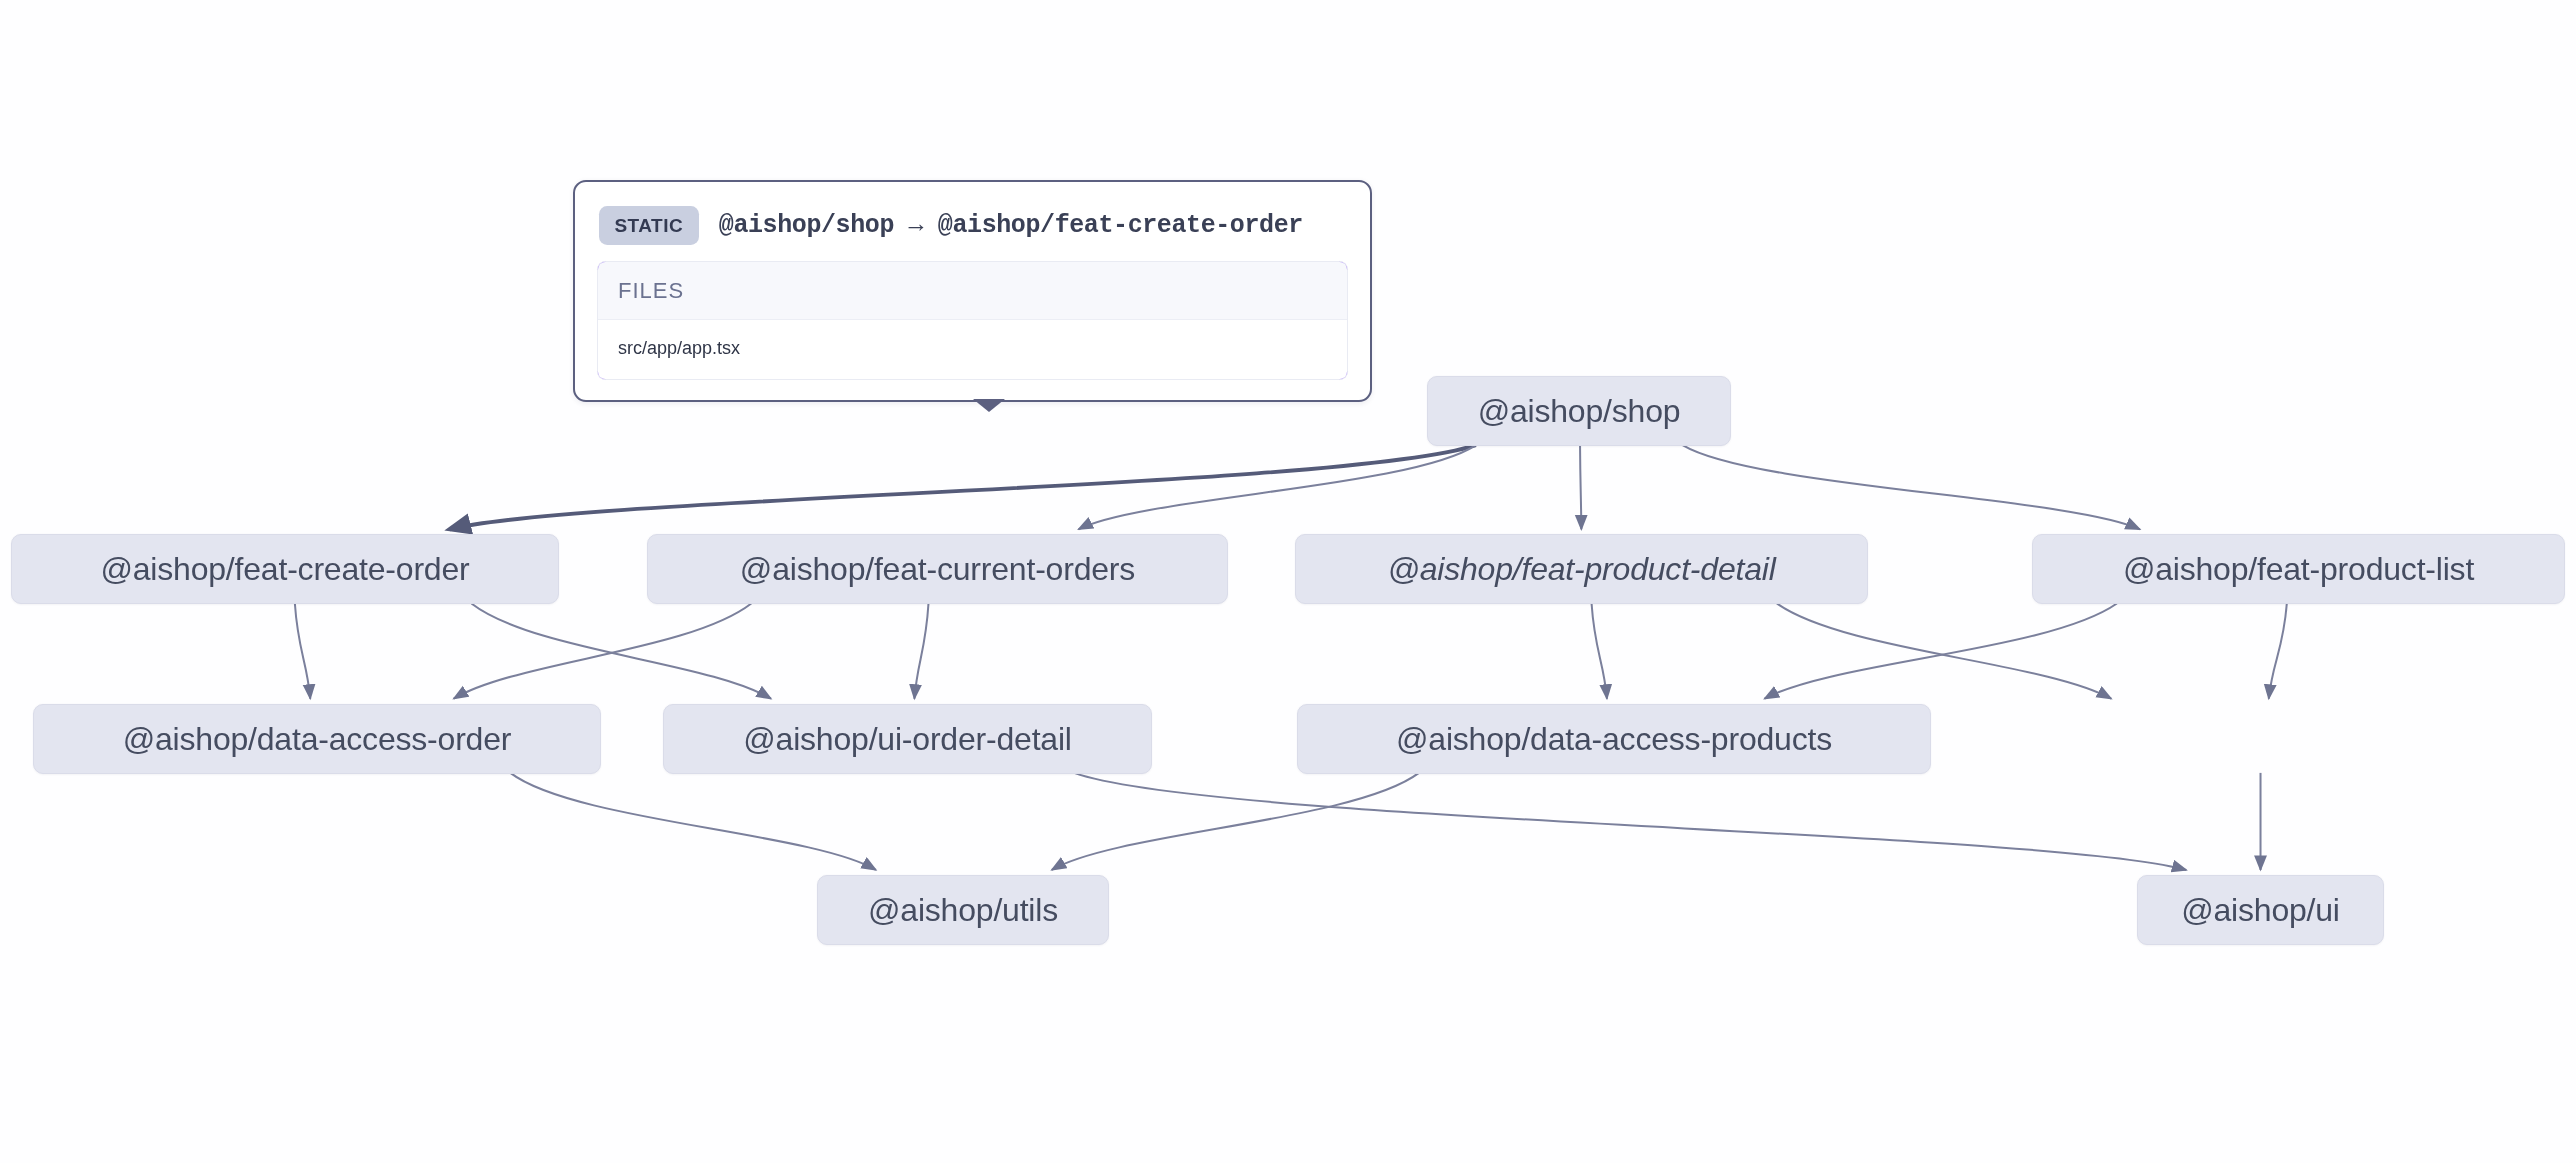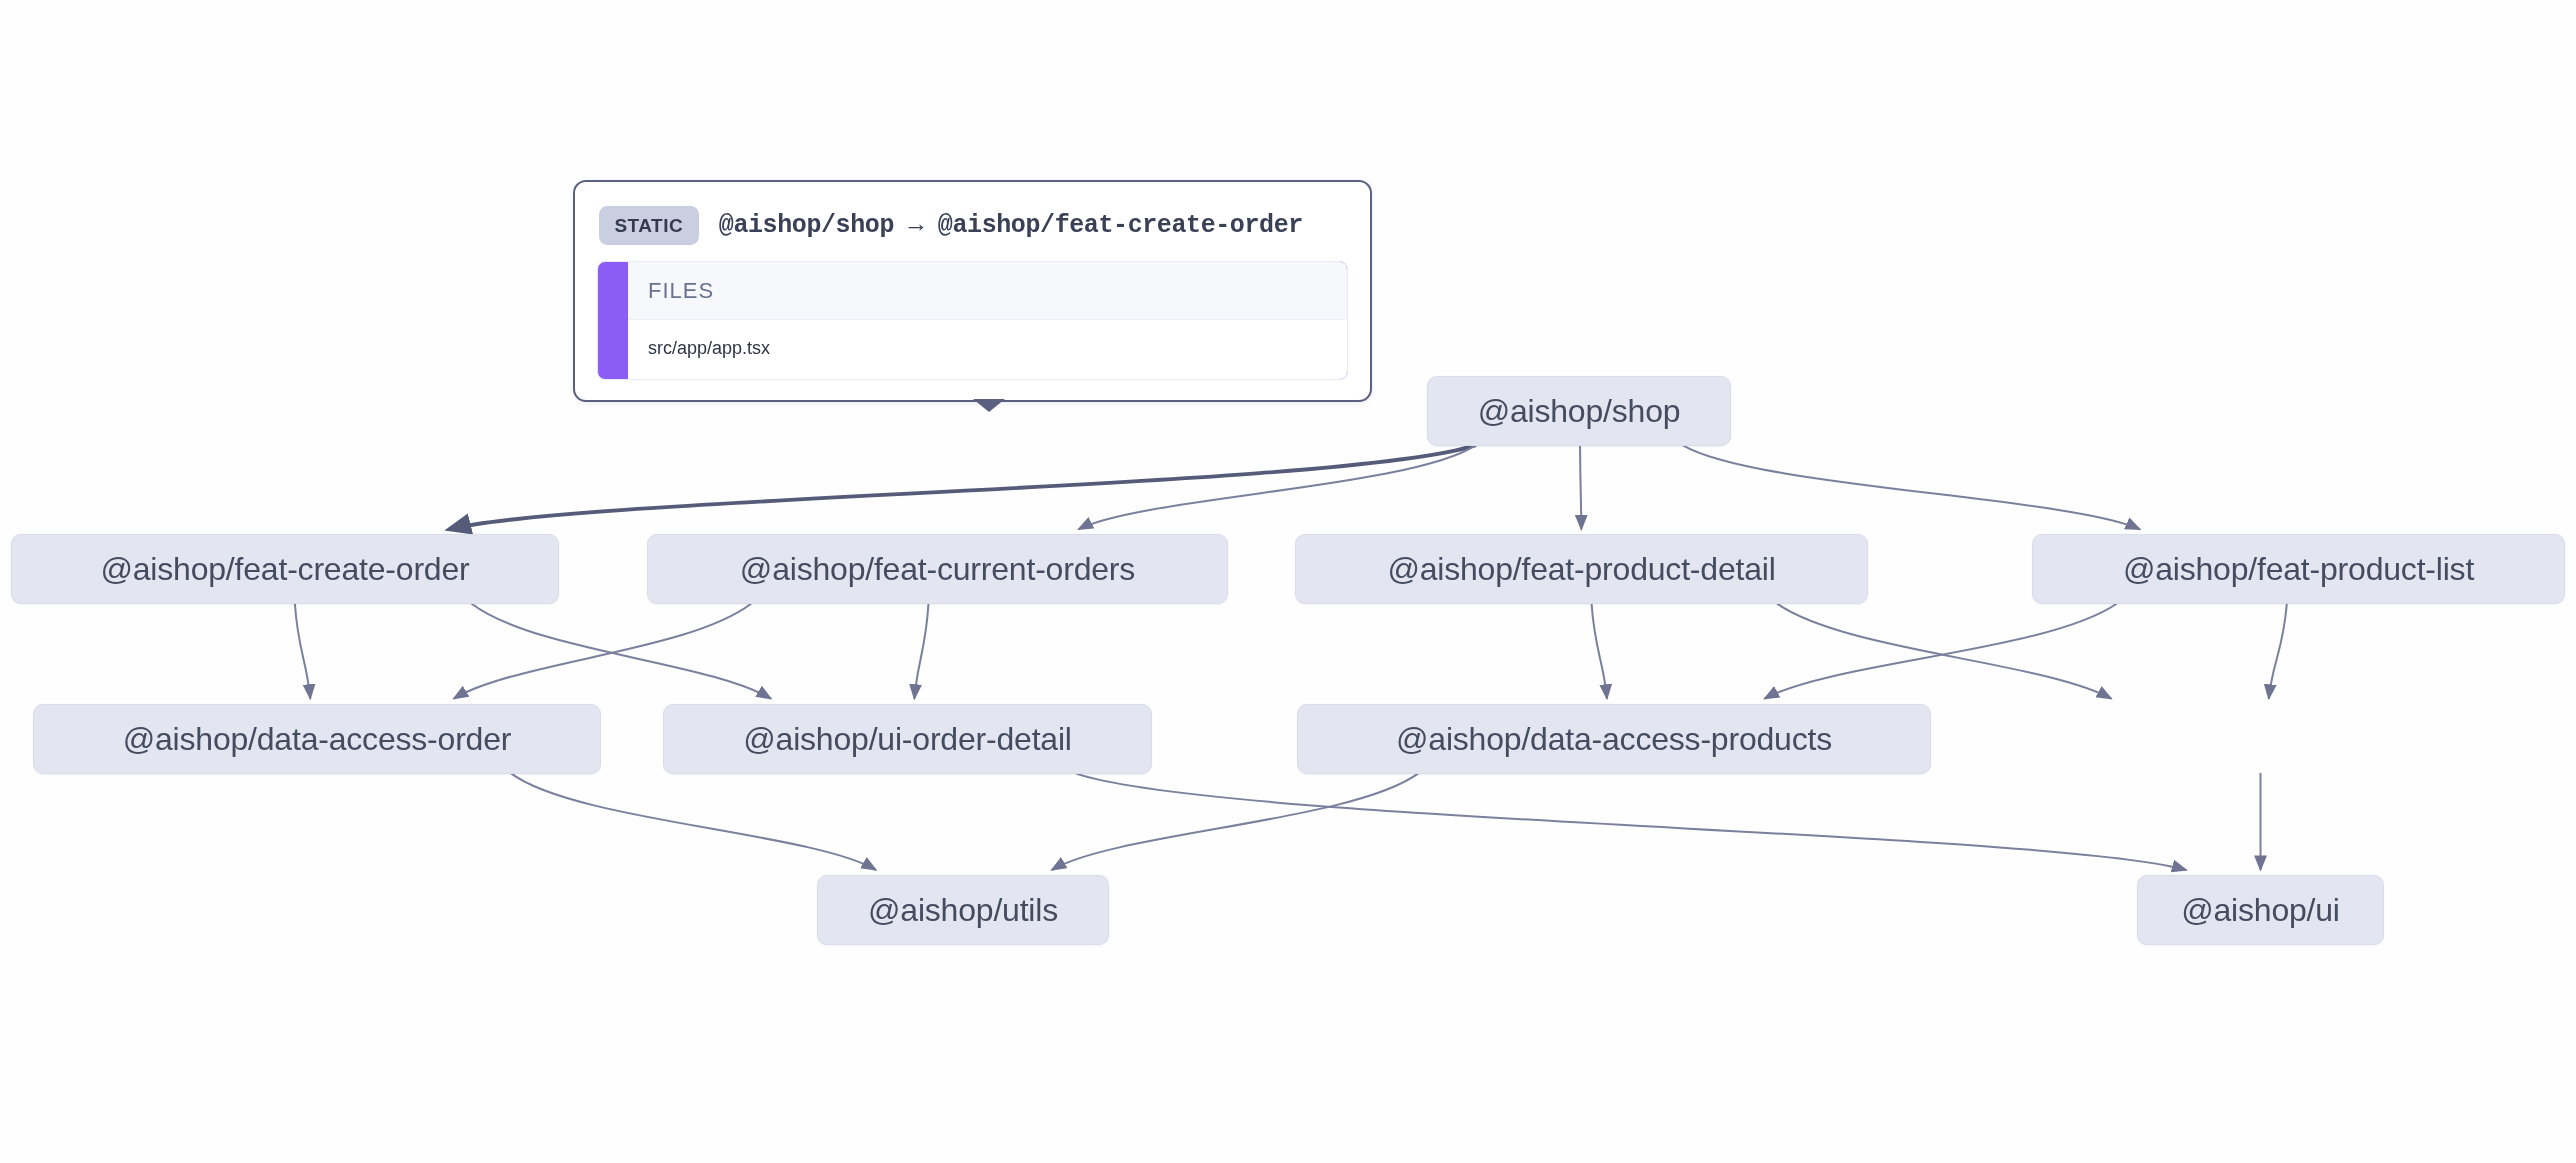--- a/index.html
+++ b/index.html
@@ -107,21 +107,20 @@
     white-space: nowrap;
     font-weight: bold;
   }
 
   .files-panel {
     border: 0.9px solid #e9ebf3;
     border-radius: 8.2px;
     overflow: hidden;
     background: #8b5cf6;
     margin-top: 3.7px;
-    padding-left: 30px;
   }
   .files-panel-header {
     background: #f7f8fc;
     border-bottom: 0.9px solid #eceef5;
     color: #6b7290;
     font-size: 22px;
     letter-spacing: 1px;
     padding: 15.6px 20px 14.7px 20px;
     font-weight: 400;
   }
@@ -172,21 +171,21 @@
   <div class="graph-node" style="left: 1427px; top: 376px; width: 304px;">
       <span>@aishop/shop</span>
     </div>
 
   <div class="graph-node" style="left: 11px; top: 534px; width: 548px;">
       <span>@aishop/feat-create-order</span>
     </div>
   <div class="graph-node" style="left: 647px; top: 534px; width: 581px;">
       <span>@aishop/feat-current-orders</span>
     </div>
-  <div class="graph-node" style="left: 1295px; top: 534px; width: 573px;">
+  <div class="graph-node" style="left: 1295px; top: 534px; width: 573px; font-style: italic;">
       <span>@aishop/feat-product-detail</span>
     </div>
   <div class="graph-node" style="left: 2032px; top: 534px; width: 533px;">
       <span>@aishop/feat-product-list</span>
     </div>
 
   <div class="graph-node" style="left: 33px; top: 704px; width: 568px;">
       <span>@aishop/data-access-order</span>
     </div>
   <div class="graph-node" style="left: 663px; top: 704px; width: 489px;">

